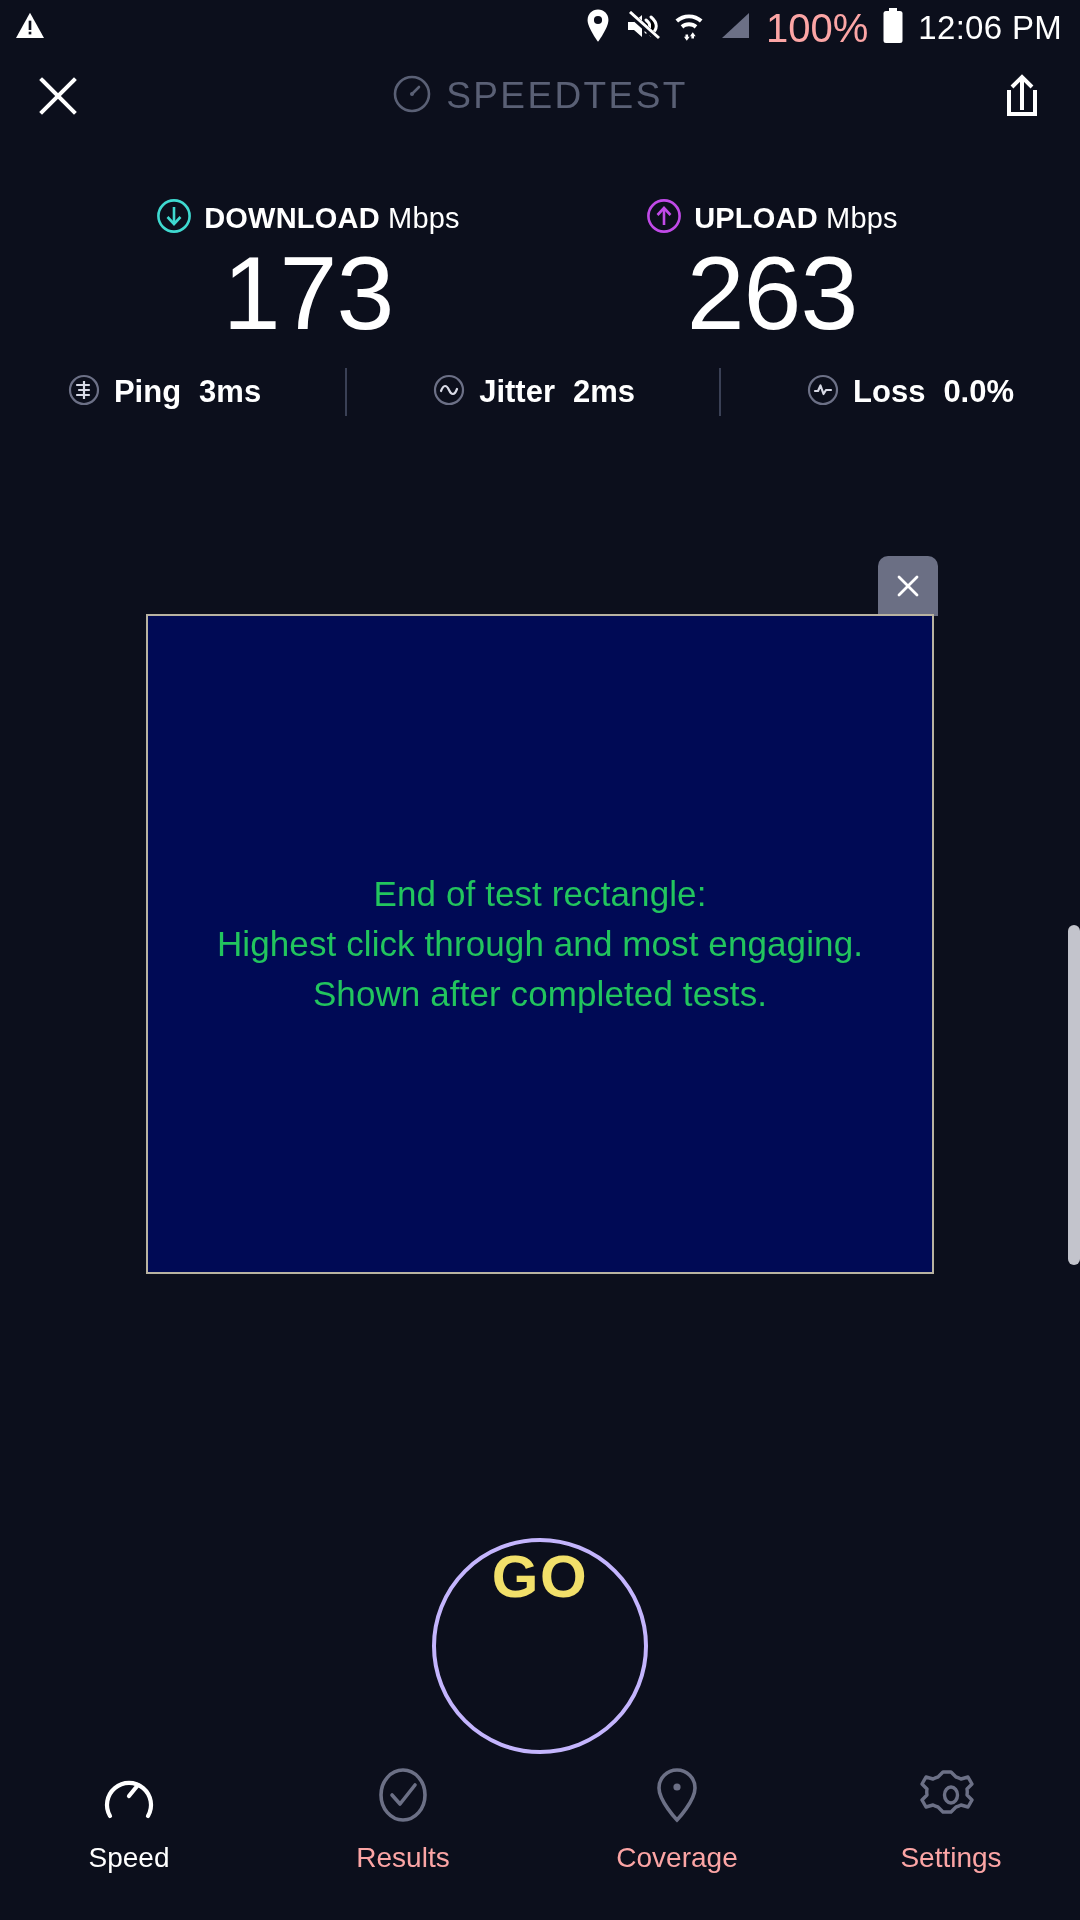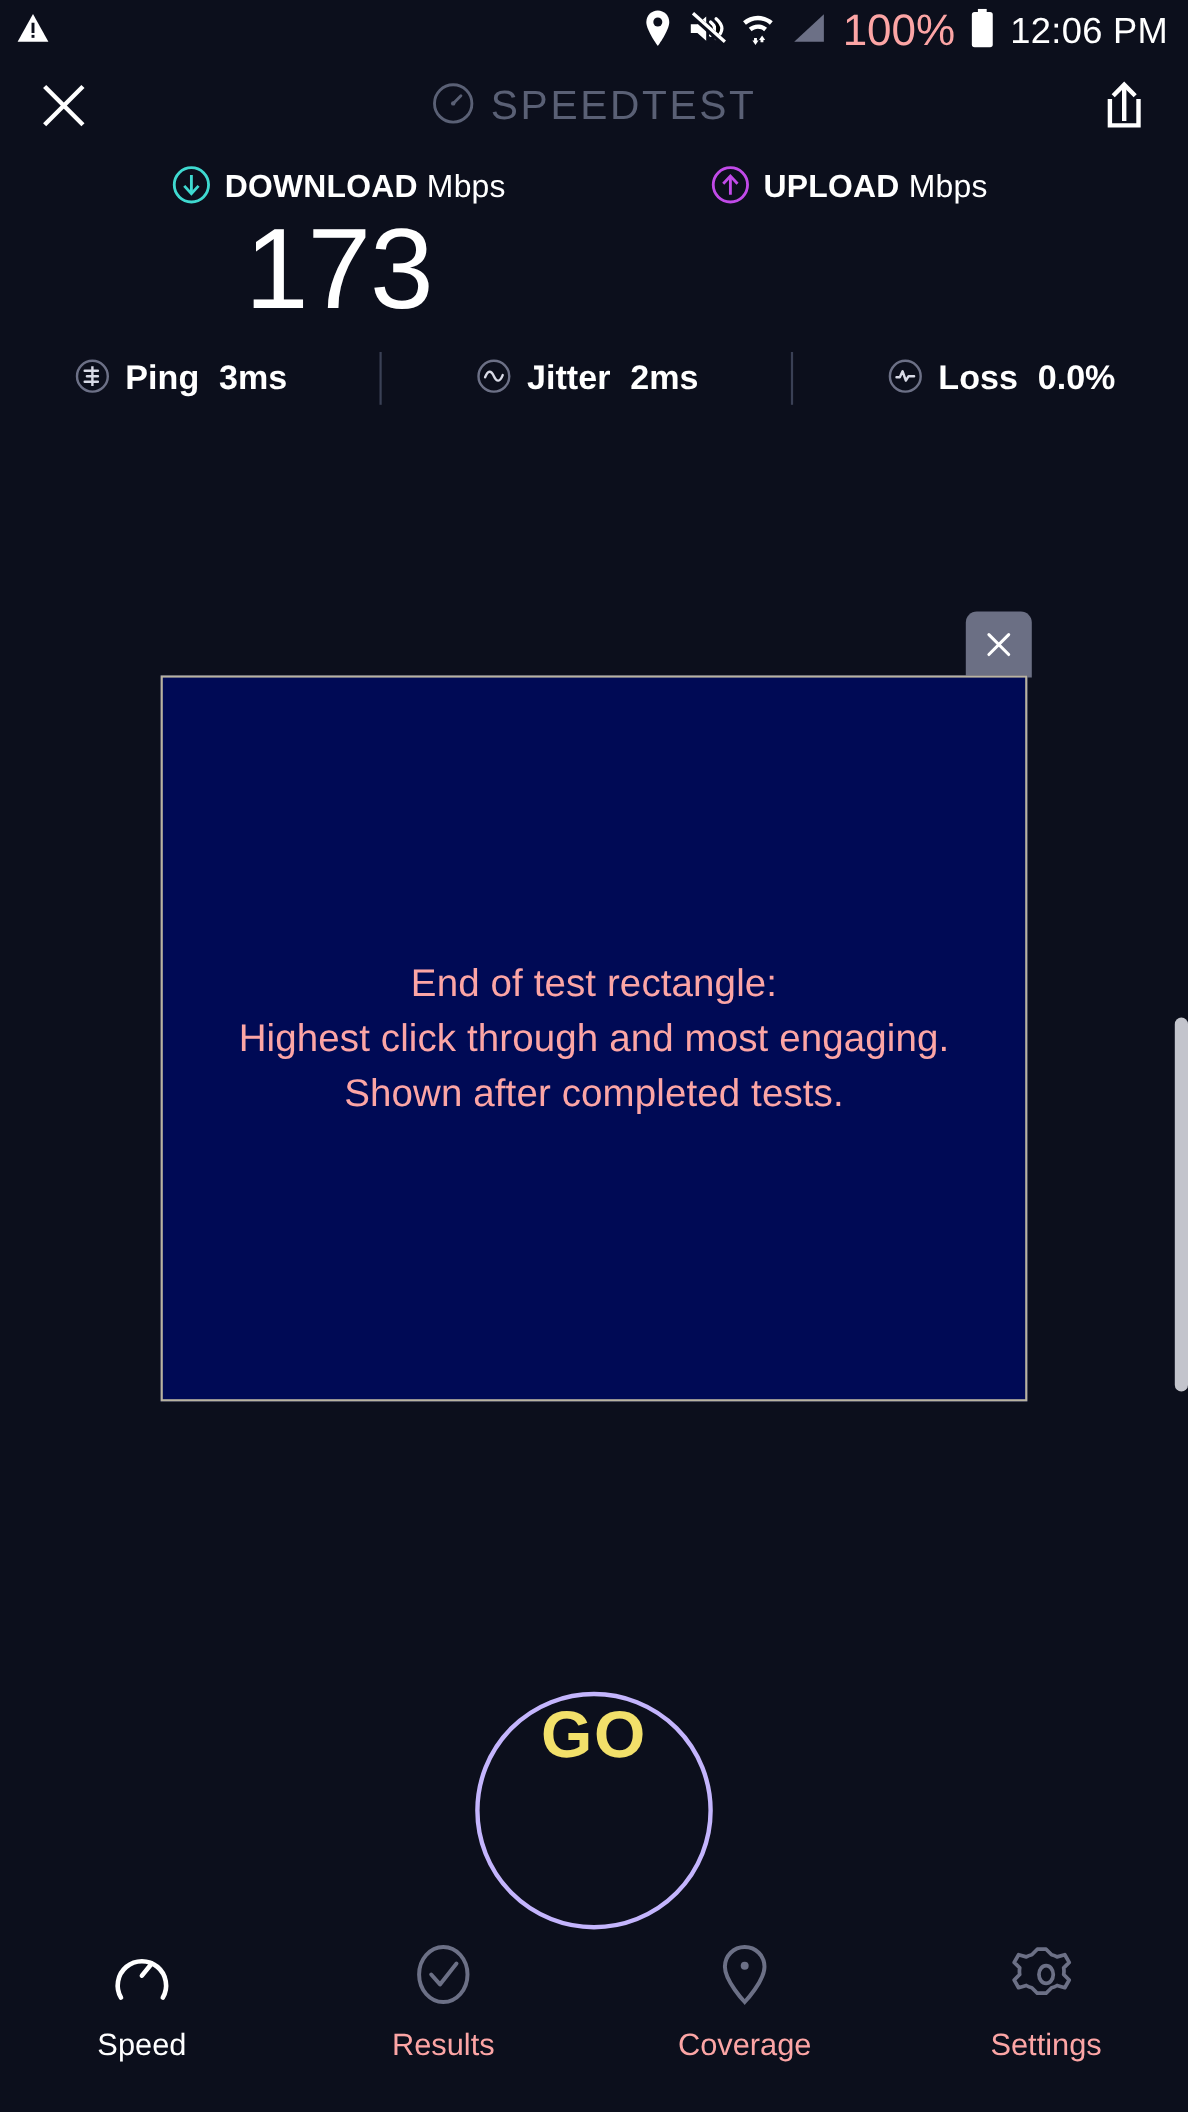--- a/index.html
+++ b/index.html
@@ -52,21 +52,21 @@
     margin-left:auto; width:64px; height:64px;
     display:flex; align-items:center; justify-content:center; cursor:pointer;
   }
 
   
   .results { position:absolute; top:136px; left:0; width:1080px; }
   .dl-ul-row {
     display:flex; justify-content:center; gap:84px;
     padding-top:14px;
   }
-  .metric { width:380px; text-align:center; }
+  .metric { width:380px; text-align:center;margin-top:48px; }
   .metric-head {
     display:flex; align-items:center; justify-content:center; gap:12px;
     height:40px;
   }
   .metric-label {
     font-size:29px; font-weight:700; color:#ffffff; letter-spacing:0.2px;
   }
   .metric-label .unit { font-weight:400; }
   .metric-value {
     font-size:104px; font-weight:300; color:#ffffff;
@@ -93,21 +93,21 @@
     cursor:pointer;
   }
   .ad-box {
     position:absolute; top:58px; left:146px;
     width:788px; height:660px;
     background:#000a55; border:2px solid #b9b3a1;
     display:flex; align-items:center; justify-content:center;
     cursor:pointer;
   }
   .ad-text {
-    color:#fca5a5; font-size:35px; line-height:1.42; text-align:center;
+    color:#22c55e; font-size:35px; line-height:1.42; text-align:center;
     white-space:pre-line; letter-spacing:0.1px;
   }
 
   
   .scrollbar {
     position:absolute; left:1068px; top:925px;
     width:12px; height:340px; border-radius:7px;
     background:#c3c4cc;
   }
 
@@ -246,20 +246,21 @@
         <div class="metric-head">
           <span class="ico">
             <svg width="36" height="36" viewBox="0 0 36 36">
                 <circle cx="18" cy="18" r="15.6" fill="none" stroke="#c14ae8" stroke-width="2.6"></circle>
                 <line x1="18" y1="27" x2="18" y2="11" stroke="#c14ae8" stroke-width="2.6"></line>
                 <path d="M11.5 17 L18 10 L24.5 17" fill="none" stroke="#c14ae8" stroke-width="2.6"></path>
               </svg>
           </span>
           <span class="metric-label"><span>UPLOAD</span> <span class="unit">Mbps</span></span>
         </div>
+        <div class="metric-value">263</div>
       </div>
     </div>
 
     <div class="stats-row">
       <div class="stat">
         <span class="ico">
           <svg width="36" height="36" viewBox="0 0 36 36">
               <circle cx="18" cy="18" r="14" fill="none" stroke="#6c7086" stroke-width="2.2"></circle>
               <path d="M11 13 h12 M13 18 h10 M11 23 h12" stroke="#d8dae6" stroke-width="2.2" stroke-linecap="round"></path>
               <line x1="18" y1="9" x2="18" y2="27" stroke="#d8dae6" stroke-width="2.2"></line>

